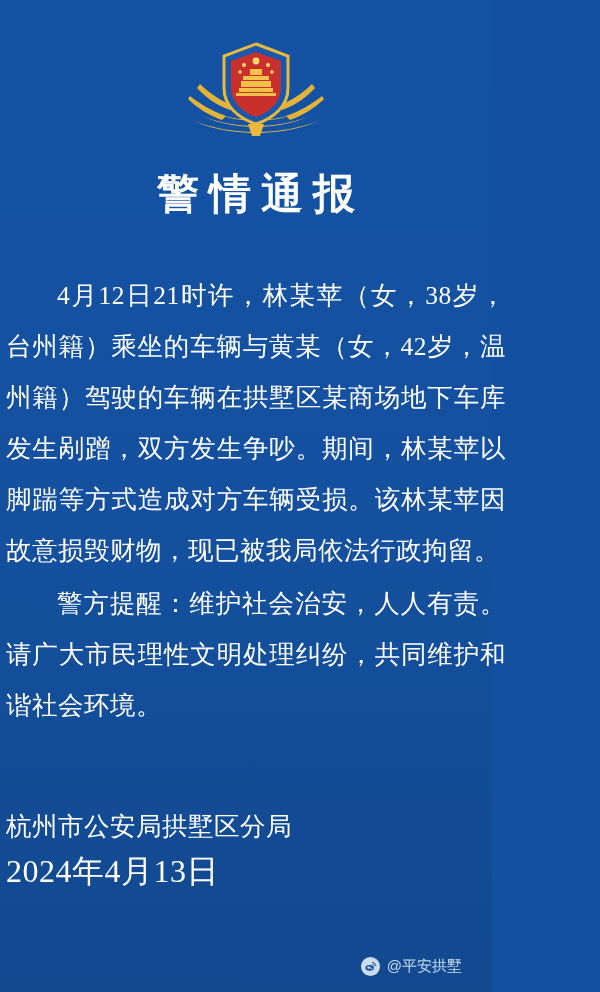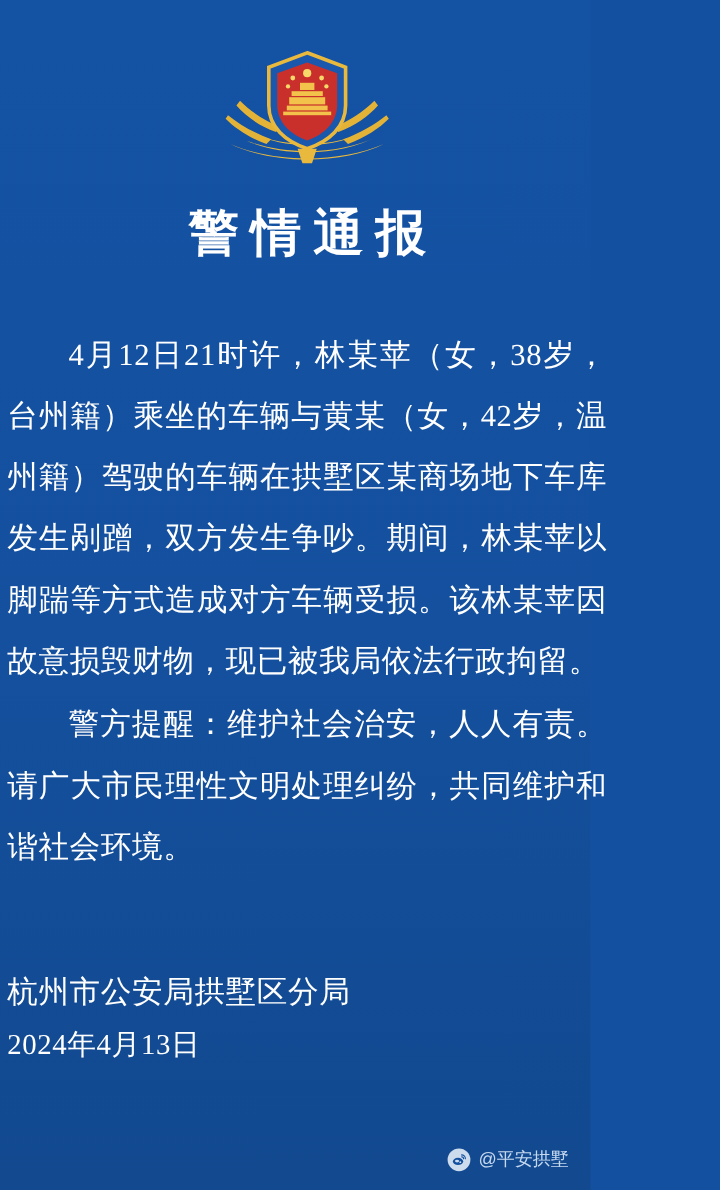--- a/index.html
+++ b/index.html
@@ -65,27 +65,27 @@
 
   
   .signature {
     width: 500px;
     margin-top: 72px;
     font-size: 25.5px;
     line-height: 44px;
     letter-spacing: 0.5px;
   }
   .sig-date {
-    font-size: 24px;
+    font-size: 32px;
   }
 
   
   .footer {
     position: absolute;
-    right: 18px;
+    right: 30px;
     bottom: 16px;
     display: flex;
     align-items: flex-start;
     gap: 7px;
     font-family: "Liberation Sans", sans-serif;
     font-size: 15px;
     color: #cfe0f4;
     opacity: .95;
   }
   .weibo-badge {

